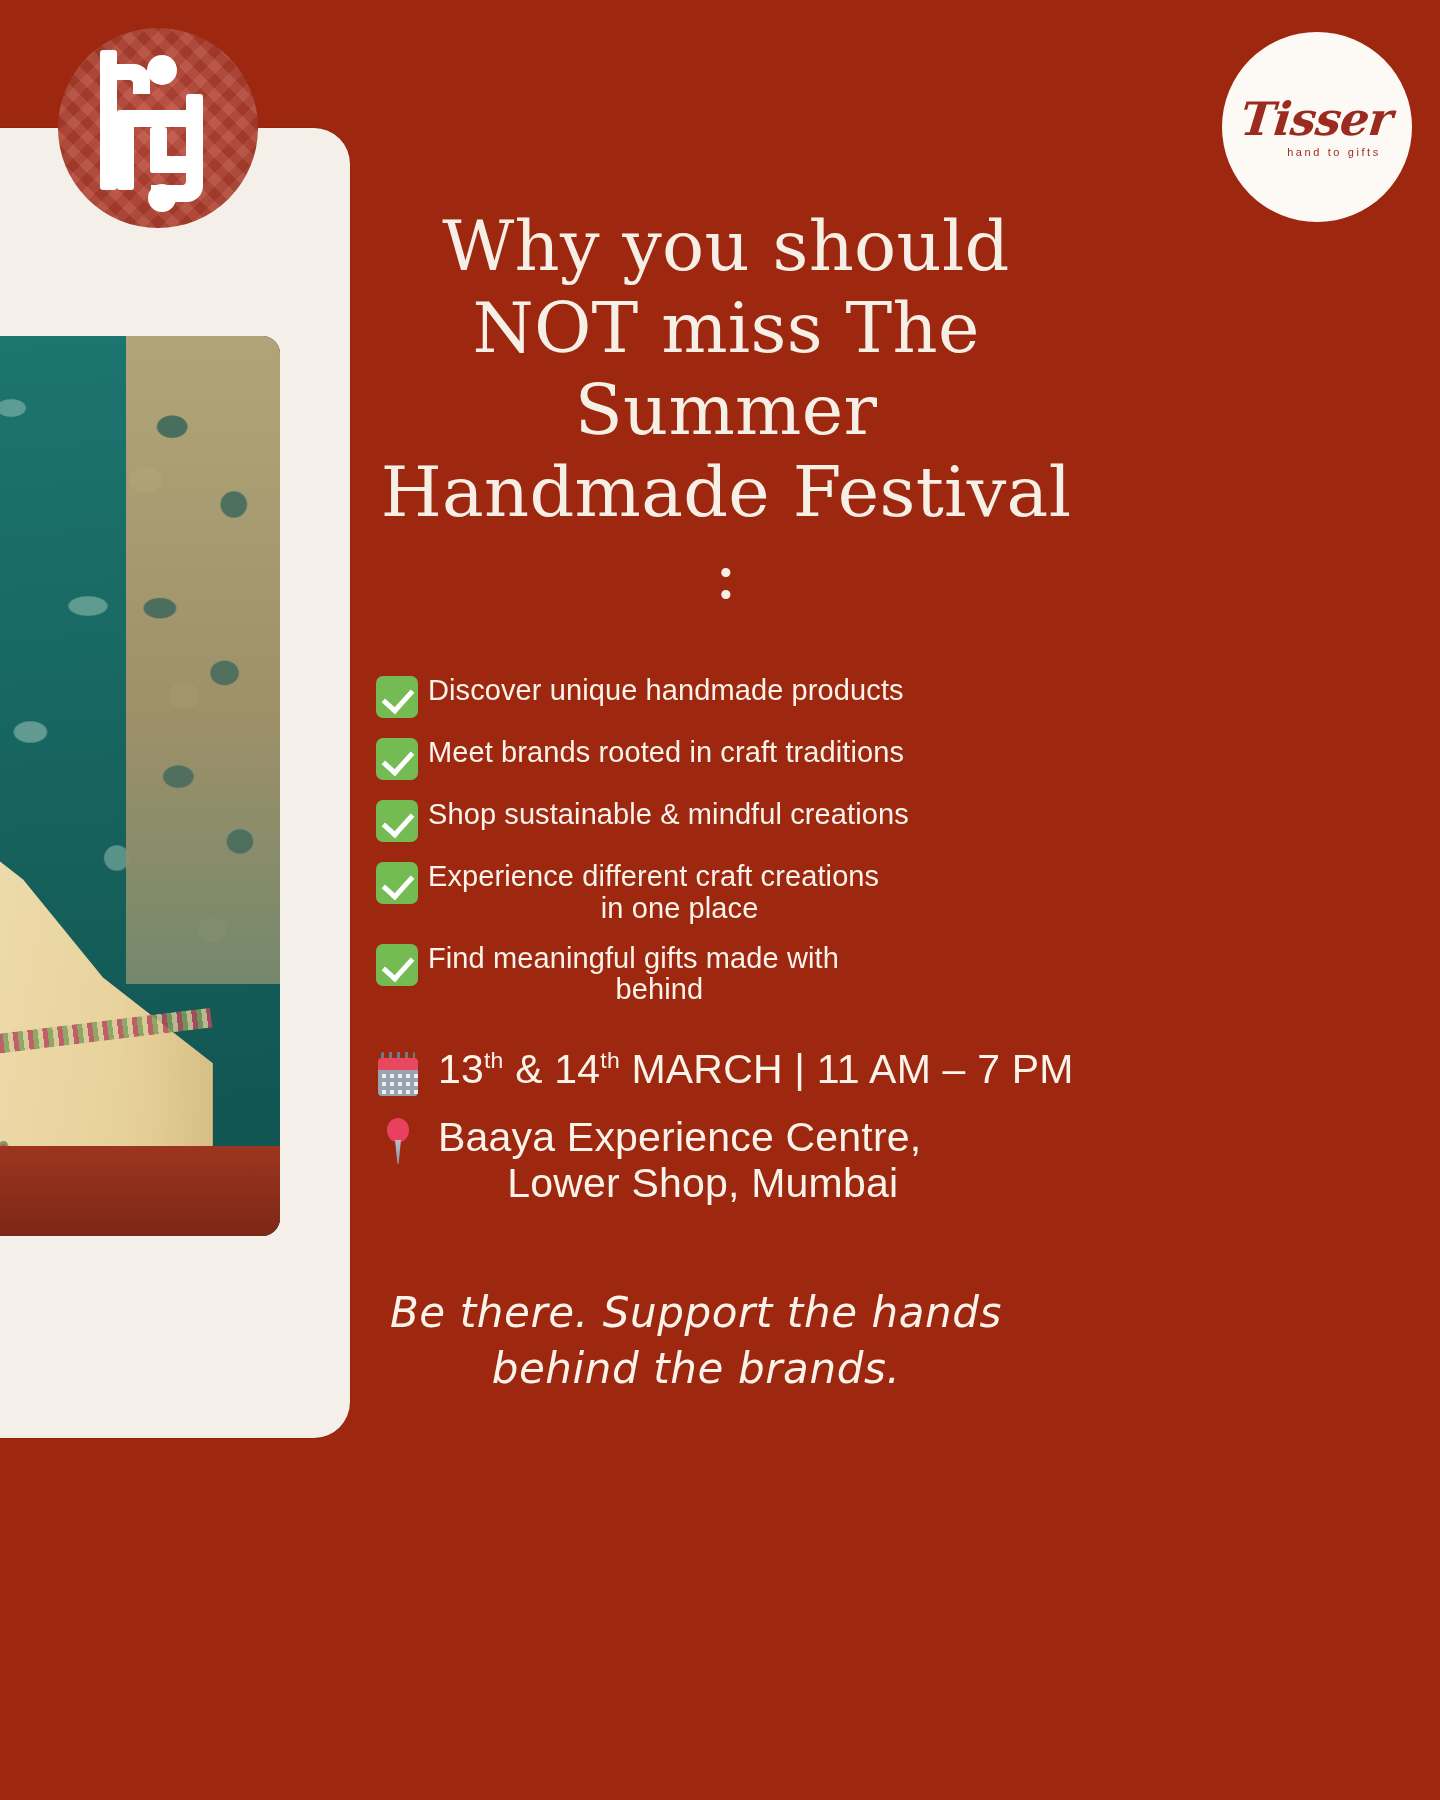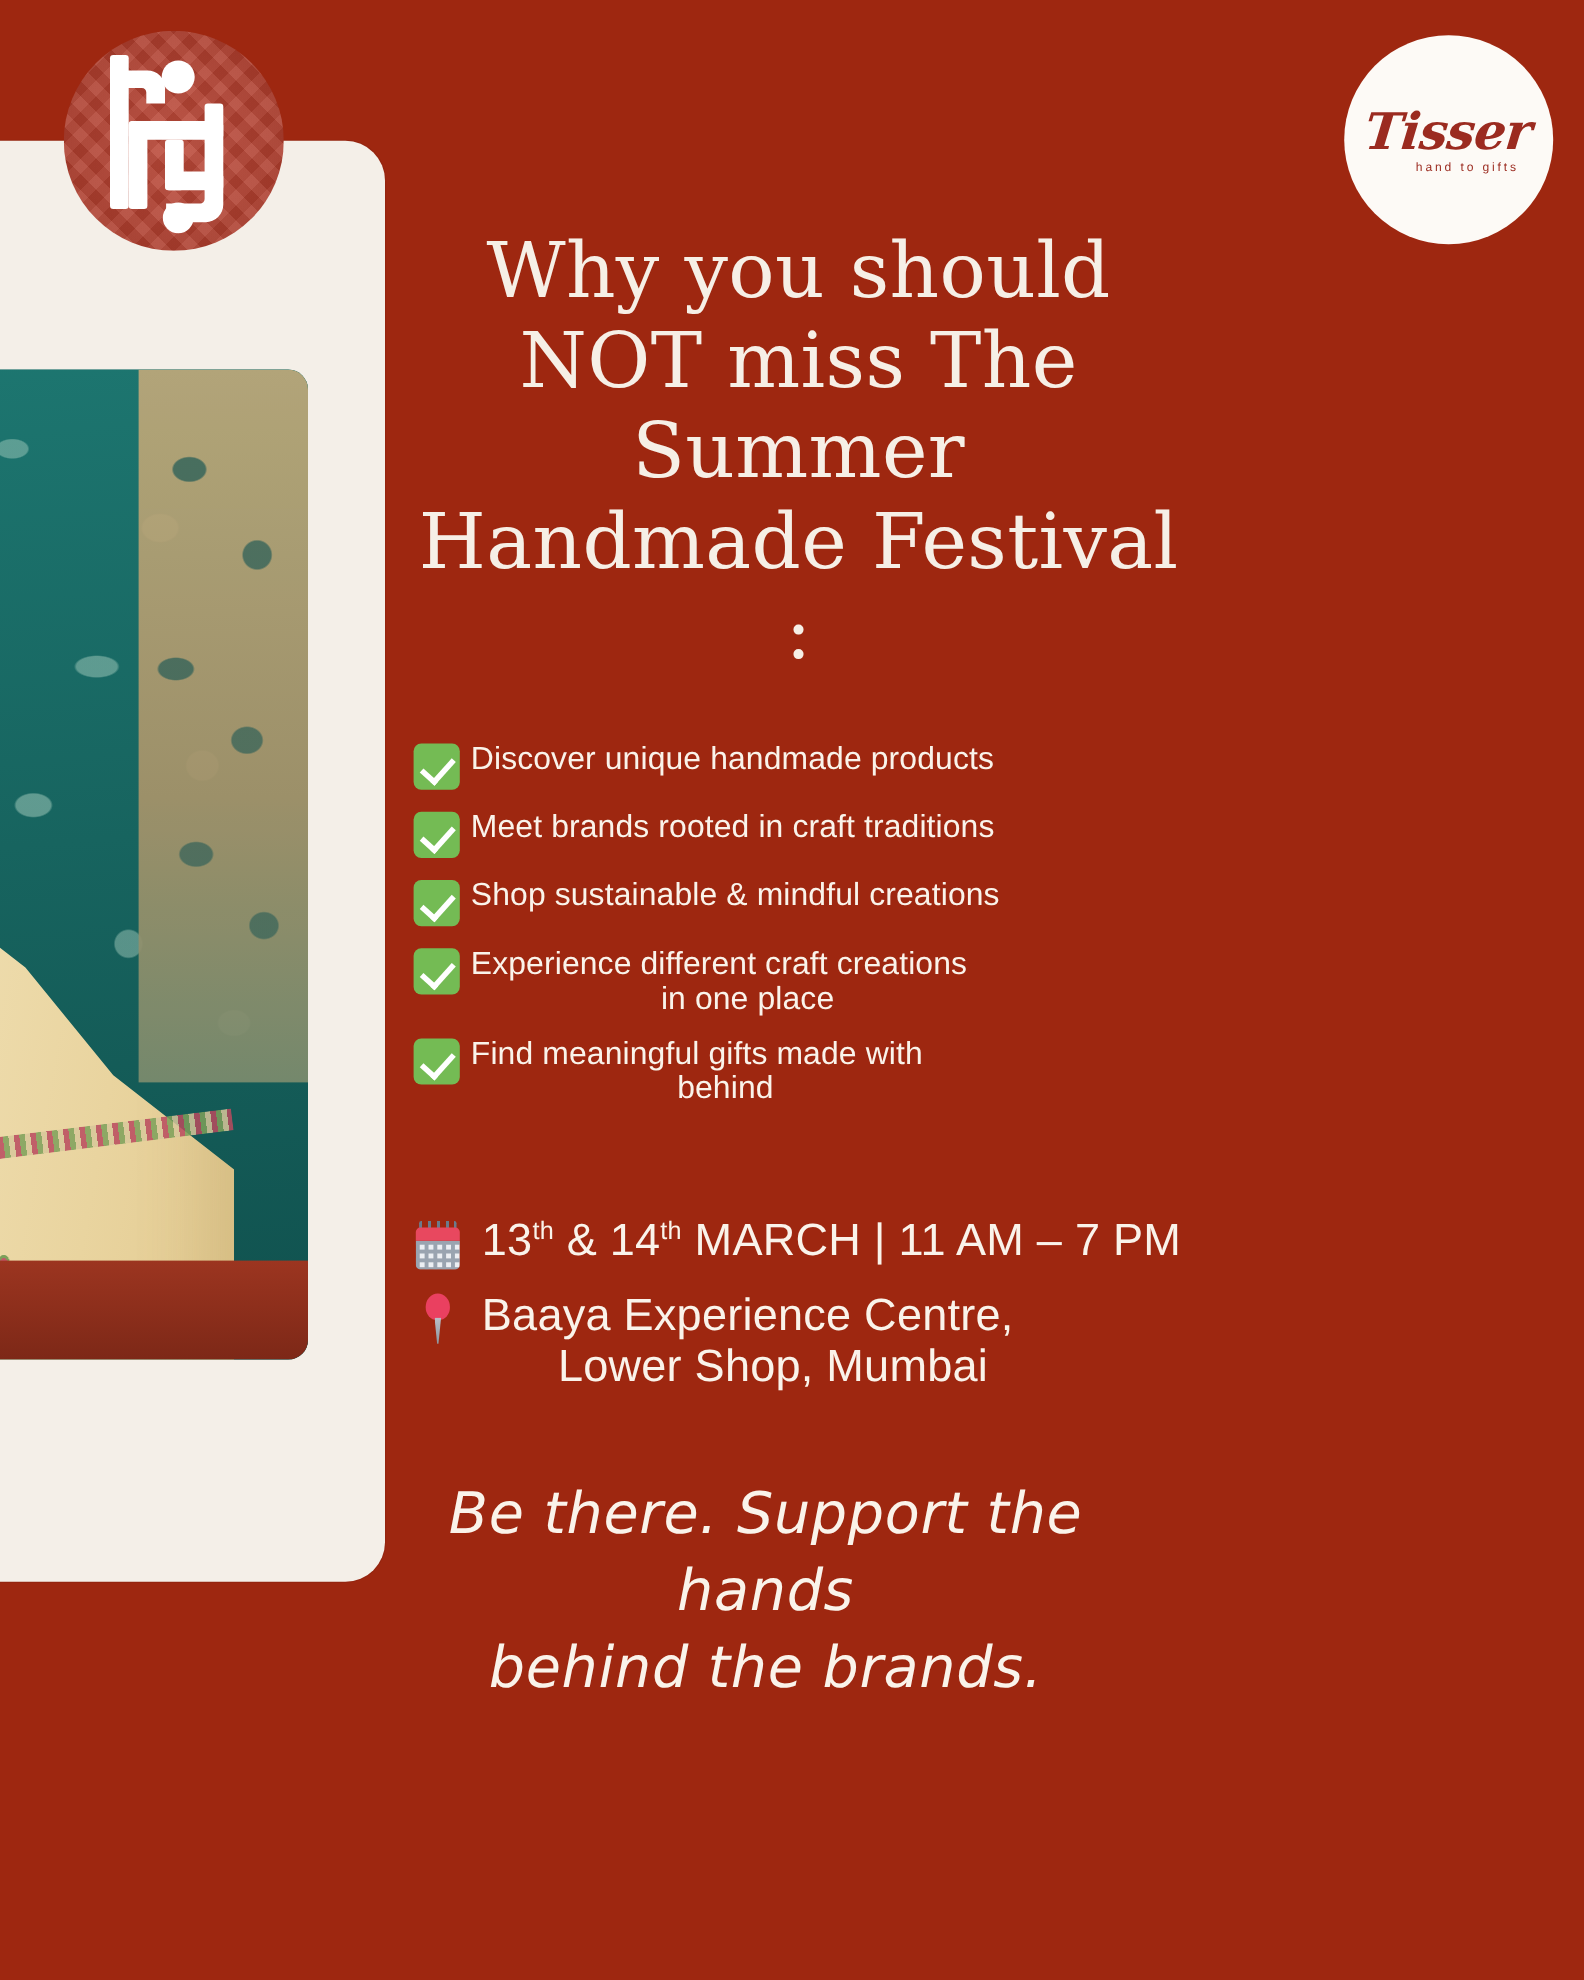--- a/index.html
+++ b/index.html
@@ -177,21 +177,21 @@
     position:absolute;
     left:13px;top:7px;
     width:13px;height:24px;
     border:solid #ffffff;
     border-width:0 5px 5px 0;
     transform:rotate(42deg);
   }
   .btext{padding-top:2px;}
   .btext .cont{display:block;padding-left:52px;}
 
-  .details{margin-top:98px;}
+  .details{margin-top:40px;}
   .detail-row{
     display:flex;align-items:flex-start;
     color:#faf3ea;
     font-size:41px;
     line-height:1.14;
     margin-bottom:16px;
     font-weight:350;
     letter-spacing:.2px;
   }
   .detail-row .dtext{padding-left:18px;}
@@ -227,21 +227,21 @@
     position:absolute;top:24px;left:19px;width:6px;height:24px;
     background:linear-gradient(180deg,#b9bfc7,#8d959e);
     clip-path:polygon(0 0,100% 0,60% 100%,40% 100%);
   }
 
   .tagline{
     margin-top:78px;
     font-family:"DejaVu Sans", sans-serif;
     font-style:italic;
     color:#faf3ea;
-    font-size:52px;
+    font-size:42px;
     line-height:1.34;
     letter-spacing:.6px;
     max-width:640px;
     font-weight:400;
   }
 </style>
 </head>
 <body>
 
 <div class="cream-card"></div>

